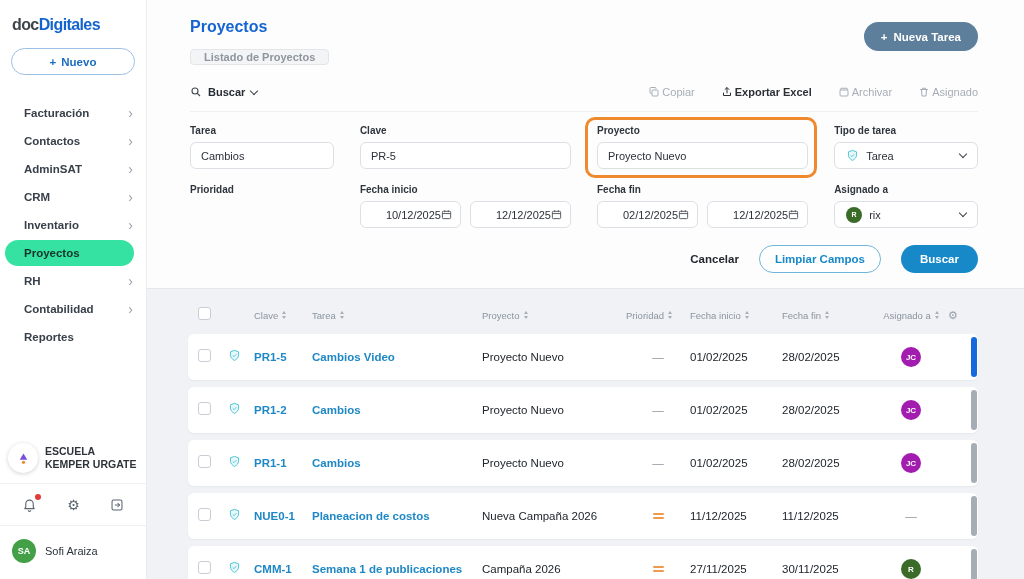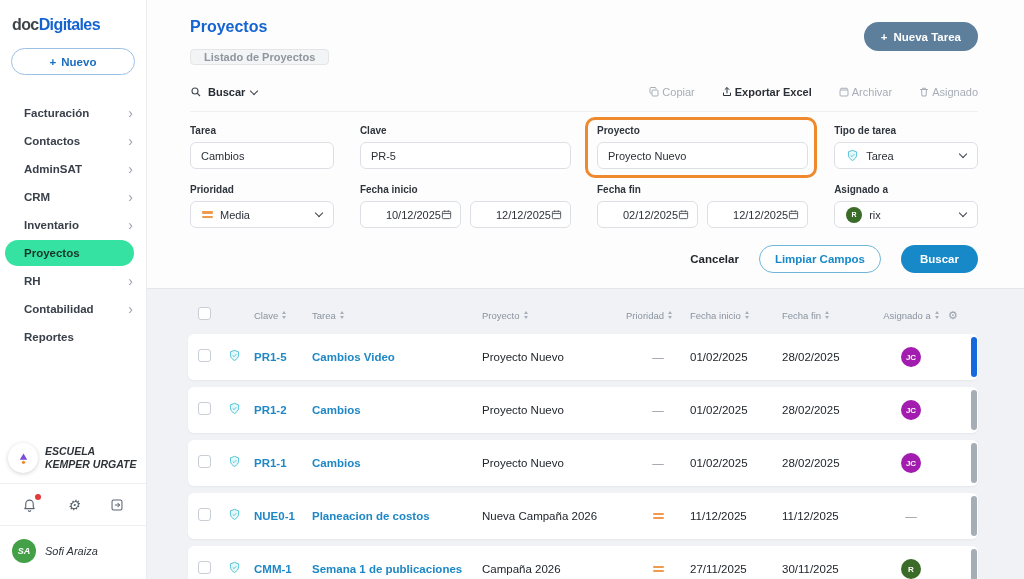--- a/index.html
+++ b/index.html
@@ -9,21 +9,21 @@
   
   .sidebar { width:147px; min-width:147px; background:#fff; border-right:1px solid #e9ebee; display:flex; flex-direction:column; }
   .logo { margin:16px 0 0 12px; font-size:16px; letter-spacing:-0.6px; cursor:pointer; }
   .logo .p1 { color:#3f4449; font-weight:600; }
   .logo .p2 { color:#1464cf; font-weight:800; }
   .btn-nuevo { margin:14px 11px 0; border:1.5px solid #9cc0e6; color:#1b6dc1; border-radius:16px; height:27px; font-size:11.5px; font-weight:bold; background:#fff; display:flex; align-items:center; justify-content:center; gap:5px; cursor:pointer; font-family:inherit; }
   .nav { margin-top:24px; }
   .nav-item { display:flex; justify-content:space-between; align-items:center; padding:8px 13px 8px 24px; font-size:11.5px; color:#39404a; font-weight:600; cursor:pointer; }
   .nav-item .chev { color:#99a2ac; font-size:14px; line-height:10px; font-weight:400; }
   .nav-item.active { background:#35e2a2; border-radius:15px; margin:1px 12px 1px 5px; padding:7px 13px 7px 19px; color:#16342a; }
-  .side-bottom { margin-top:auto;font-style:italic; }
+  .side-bottom { margin-top:auto; }
   .org { display:flex; gap:7px; padding:10px 6px 10px 8px; align-items:center; border-bottom:1px solid #eef0f2; cursor:pointer; }
   .org-avatar { width:30px; height:30px; min-width:30px; border-radius:50%; background:#fff; box-shadow:0 1px 4px rgba(0,0,0,.18); display:flex; align-items:center; justify-content:center; }
   .org-name { font-size:10.5px; font-weight:bold; color:#2d3339; line-height:1.25; }
   .icon-row { display:flex; justify-content:space-between; padding:13px 22px; border-bottom:1px solid #eef0f2; }
   .icon-btn { position:relative; cursor:pointer; display:flex; align-items:center; }
   .badge { position:absolute; top:-3px; right:-4px; width:6px; height:6px; border-radius:50%; background:#e23b3b; }
   .gear-glyph { font-size:14px; color:#5b6570; line-height:14px; }
   .user-row { display:flex; gap:9px; align-items:center; padding:13px 10px 16px 12px; cursor:pointer; }
   .avatar { border-radius:50%; color:#fff; font-weight:bold; display:flex; align-items:center; justify-content:center; }
   .avatar-sa { width:24px; height:24px; min-width:24px; background:#43a047; font-size:9px; }
@@ -252,28 +252,20 @@
                   <path d="M12 2.5l7.5 2.8v5.6c0 4.6-3.2 7.9-7.5 10.3C7.7 18.8 4.5 15.5 4.5 10.9V5.3z" fill="#e8f8fa" stroke="#4ec3d5" stroke-width="1.8"></path>
                   <path d="M8.7 11.8l2.3 2.3 4.3-4.4" fill="none" stroke="#4ec3d5" stroke-width="1.8"></path>
                 </svg>
               <span class="grow">Tarea</span>
               <span class="chev-down"></span>
             </div>
           </div>
 
           <div class="field">
             <label>Prioridad</label>
-            <div class="select">
-              <span class="prio-media">
-                  <i></i>
-                  <i></i>
-                </span>
-              <span class="grow">Media</span>
-              <span class="chev-down"></span>
-            </div>
           </div>
           <div class="field">
             <label>Fecha inicio</label>
             <div class="date-pair">
               <div class="date-input">
                 <span>10/12/2025</span>
                 <svg width="11" height="11" viewBox="0 0 24 24" fill="none" stroke="#4a5159" stroke-width="2">
                     <rect x="3" y="5" width="18" height="16" rx="2"></rect>
                     <line x1="3" y1="10" x2="21" y2="10"></line>
                     <line x1="8" y1="3" x2="8" y2="7"></line>

